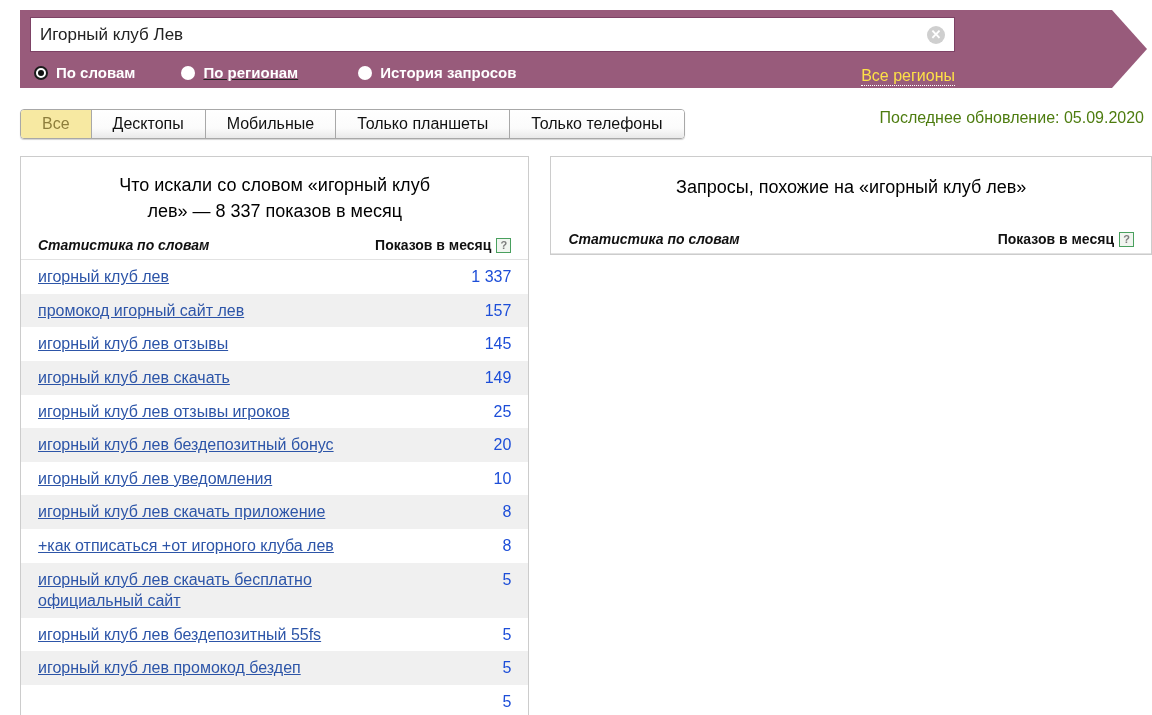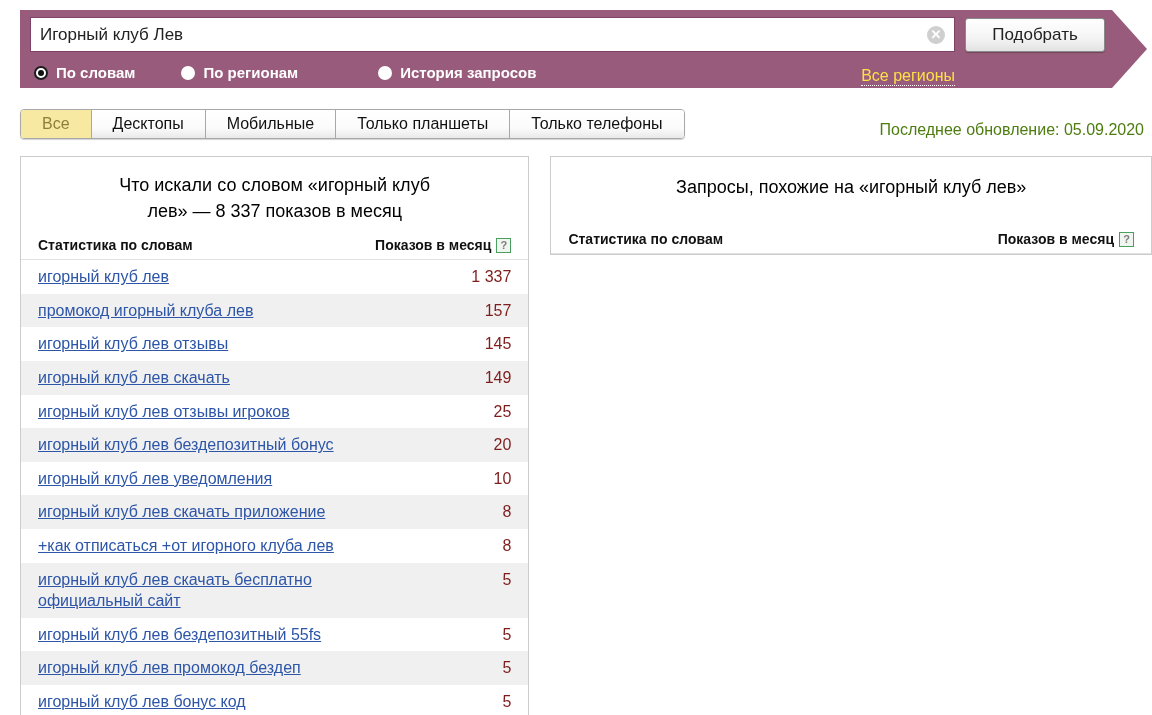--- a/index.html
+++ b/index.html
@@ -16,73 +16,72 @@
     font-family:"Liberation Sans", sans-serif; font-size:17px; color:#222; padding:0 36px 0 9px; outline:none; }
   .clear-x { position:absolute; right:10px; top:9px; width:18px; height:18px; border-radius:50%;
     background:#cfcfcf; color:#fff; font-size:13px; line-height:18px; text-align:center;
     font-weight:bold; cursor:pointer; }
   .submit-btn { width:140px; height:34px; margin-top:1px; border:1px solid #8a8a8a; border-radius:3px;
     background:linear-gradient(180deg,#ffffff 0%,#f4f4f4 60%,#e2e2e2 100%);
     font-family:"Liberation Sans", sans-serif; font-size:17px; color:#222; cursor:pointer;
     box-shadow:0 1px 1px rgba(0,0,0,.25); }
   .radio-row { position:absolute; top:54px; left:14px; display:flex; align-items:center; }
   .radio-item { display:flex; align-items:center; margin-right:46px; cursor:pointer; }
-  .radio-item:nth-child(2){ margin-right:80px; }
+  .radio-item:nth-child(2){ margin-right:60px;text-decoration:underline; }
   .radio-dot { width:14px; height:14px; border-radius:50%; background:#fff; position:relative;
     margin-right:8px; flex:0 0 auto; }
   .radio-dot.selected { border:2px solid #1c1c1c; }
   .radio-dot.selected::after { content:""; position:absolute; left:2px; top:2px; width:6px; height:6px;
     border-radius:50%; background:#111; }
   .radio-label { color:#fff; font-size:15px; font-weight:bold; }
   .regions-link { position:absolute; top:57px; right:192px; color:#fde047; font-size:16px;
     border-bottom:1px dotted #fff; cursor:pointer; }
 
   
-  .tabs-row { margin:21px 20px 12px 20px; width:1124px; display:flex; align-items:flex-end; }
+  .tabs-row { margin:21px 20px 12px 20px; width:1124px; display:flex; align-items:flex-start; }
   .tabs { display:flex; border:1px solid #a8a8a8; border-radius:4px; overflow:hidden;
     box-shadow:0 1px 1px rgba(0,0,0,.18); }
   .tab { height:28px; line-height:27px; padding:0 21px; font-size:16px; color:#111; cursor:pointer;
     background:linear-gradient(180deg,#ffffff 0%,#fbfbfb 65%,#e9e9e9 100%); white-space:nowrap; }
   .tab + .tab { border-left:1px solid #a8a8a8; }
   .tab.active { background:#f7e9a2; color:#8e7e3c; }
   .update-date { margin-left:auto; font-size:16px; color:#4d7c0f; }
 
   
   .panels { margin:17px 0 0 20px; display:flex; align-items:flex-start; }
   .panel { border:1px solid #ccc; background:#fff; }
   .panel.left { width:552px; margin-right:21px; padding-bottom:6px; }
   .panel.right { width:652px; }
   .panel-title { text-align:center; font-size:18px; line-height:1.45; color:#000000; padding-top:15px; }
   .panel.right .panel-title { padding-top:17px; margin-bottom:31px; }
   .panel.left .panel-title { margin-bottom:13px; }
   .col-headers { display:flex; align-items:center; padding:0 17px 6px 17px;
     border-bottom:1px solid #e2e2e2; }
-  .col-kw { font-size:14px; font-weight:bold; color:#111; }
+  .col-kw { font-size:14px; font-weight:bold; color:#111;font-style:italic; }
   .col-imp { margin-left:auto; font-size:14px; font-weight:bold; color:#111; display:flex; align-items:center; }
   .help-icon { width:15px; height:15px; margin-left:5px; border:1px solid #49a05e; background:#f1f5f0;
     color:#7d7d7d; font-size:11px; font-weight:bold; line-height:13px; text-align:center; cursor:pointer; }
 
   .t-row { display:flex; align-items:flex-start; padding:6px 17px; min-height:33px; }
   .t-row.alt { background:#f0f0f0; }
   .kw-link { display:inline-block; max-width:365px; font-size:16px; color:#2d55a8;
     text-decoration:underline; cursor:pointer; line-height:1.35; }
-  .imp-val { margin-left:auto; font-size:16px; color:#7f1d1d; line-height:1.35; padding-left:10px;
+  .imp-val { margin-left:auto; font-size:16px; color:#1d4ed8; line-height:1.35; padding-left:10px;
     white-space:nowrap; }
 </style>
 </head>
 <body>
 
 <div class="header-wrap">
   <div class="header-bar">
     <div class="search-row">
       <div class="input-wrap">
         <input class="search-input" type="text" value="Игорный клуб Лев" style="">
         <span class="clear-x">✕</span>
       </div>
-      <button class="submit-btn">Подобрать</button>
     </div>
     <div class="radio-row">
   <span class="radio-item">
     <span class="radio-dot selected"></span>
     <span class="radio-label">По словам</span>
   </span>
 
   <span class="radio-item">
     <span class="radio-dot"></span>
     <span class="radio-label">По регионам</span>
@@ -126,21 +125,21 @@
         <span class="help-icon">?</span>
       </span>
     </div>
     <div>
   <div class="t-row">
     <a class="kw-link">игорный клуб лев</a>
     <span class="imp-val">1 337</span>
   </div>
 
   <div class="t-row alt">
-    <a class="kw-link">промокод игорный клуба лев</a>
+    <a class="kw-link">промокод игорный сайт лев</a>
     <span class="imp-val">157</span>
   </div>
 
   <div class="t-row">
     <a class="kw-link">игорный клуб лев отзывы</a>
     <span class="imp-val">145</span>
   </div>
 
   <div class="t-row alt">
     <a class="kw-link">игорный клуб лев скачать</a>
@@ -181,21 +180,20 @@
     <a class="kw-link">игорный клуб лев бездепозитный 55fs</a>
     <span class="imp-val">5</span>
   </div>
 
   <div class="t-row alt">
     <a class="kw-link">игорный клуб лев промокод бездеп</a>
     <span class="imp-val">5</span>
   </div>
 
   <div class="t-row">
-    <a class="kw-link">игорный клуб лев бонус код</a>
     <span class="imp-val">5</span>
   </div>
 </div>
   </div>
 
   <div class="panel right">
     <div class="panel-title">Запросы, похожие на «игорный клуб лев»</div>
     <div class="col-headers" style="border-bottom:1px solid #e2e2e2;">
       <span class="col-kw">Статистика по словам</span>
       <span class="col-imp">

